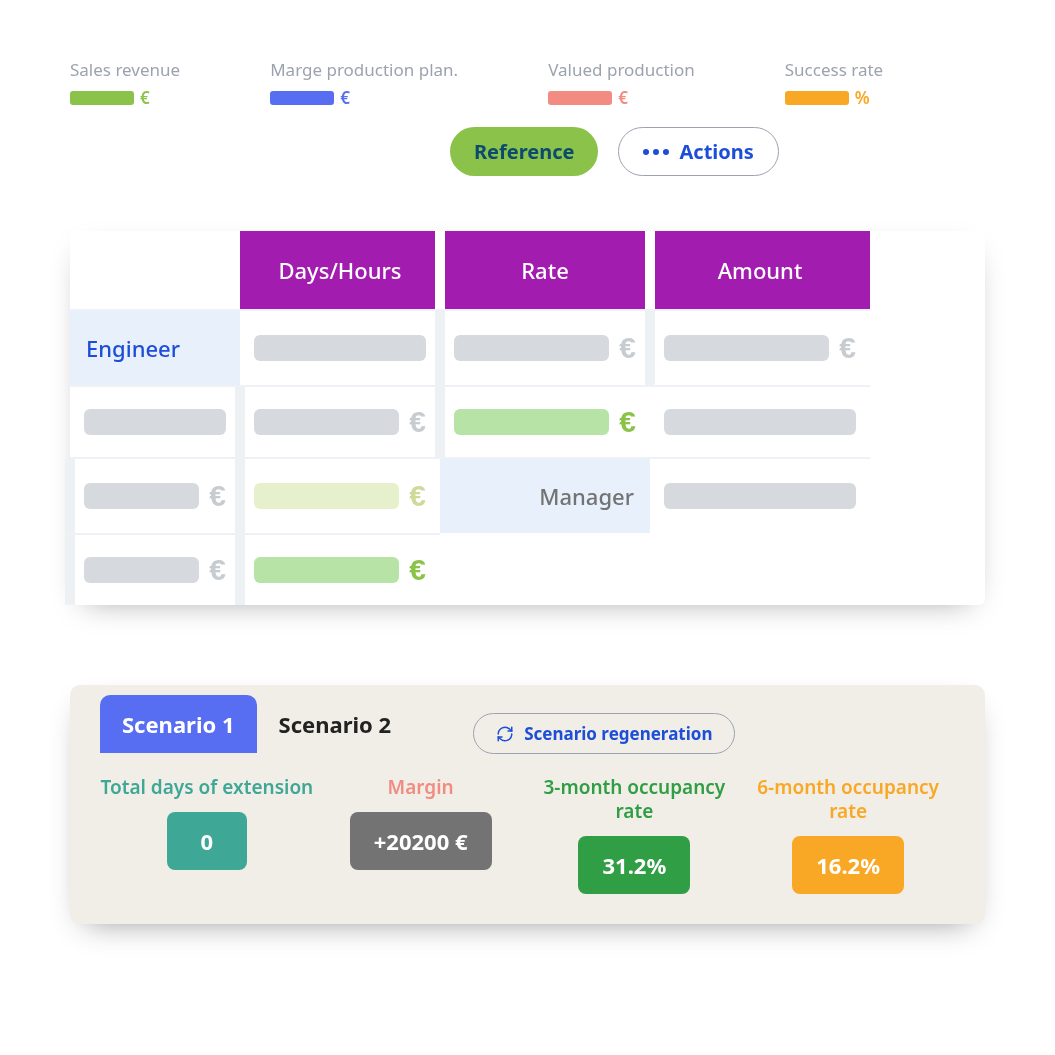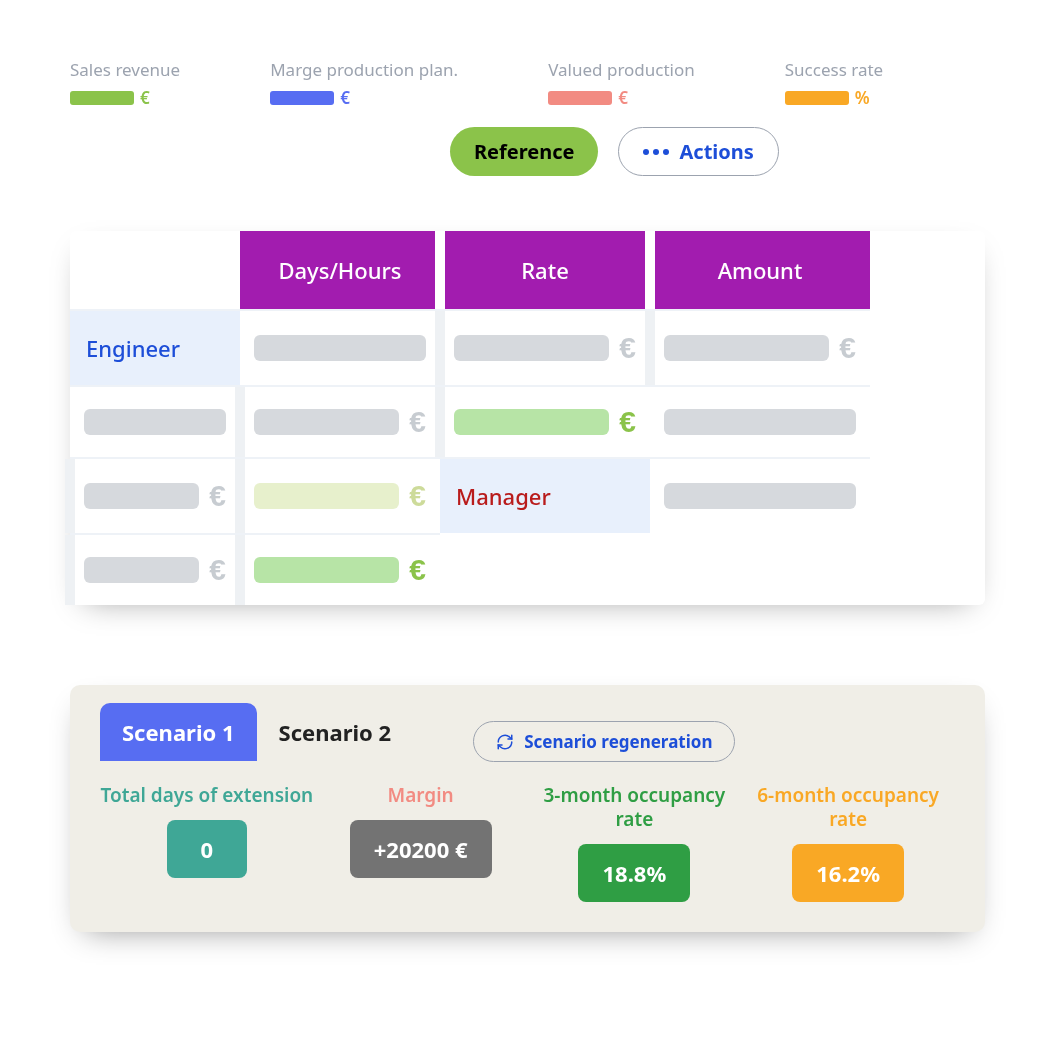--- a/index.html
+++ b/index.html
@@ -34,21 +34,21 @@
   .unit-red    { color:#f28b82; }
   .unit-orange { color:#f9a825; }
 
   
   .btn-row { display:flex; gap:20px; margin-left:380px; margin-bottom:55px; }
   .btn {
     display:inline-flex; align-items:center; gap:10px;
     padding:10px 24px; border-radius:999px; font-size:20px; font-weight:700;
     cursor:pointer; user-select:none;
   }
-  .btn-ref { background:#8bc34a; color:#000000; }
+  .btn-ref { background:#8bc34a; color:#0c4a6e; }
   .btn-actions { background:#fff; color:#1d4ed8; border:1.5px solid #9ca3af; }
   .dots { display:inline-flex; gap:4px; }
   .dots span { width:6px; height:6px; border-radius:50%; background:#1d4ed8; display:inline-block; }
 
   
   .table-wrap { position:relative; margin-bottom:80px; }
   .table {
     display:grid;
     grid-template-columns: 170px 200px 210px 220px;
     box-shadow: 0 10px 30px -15px rgba(0,0,0,0.4);
@@ -64,21 +64,21 @@
   .th-gap-left::before {
     content:""; position:absolute; left:-5px; top:0; bottom:0; width:10px; background:#fff;
   }
   .row-label {
     background:#e8f0fc; padding:22px 16px; font-size:22px; font-weight:500;
     border-top:2px solid #eef2f7;
   }
   .role-engineer   { color:#1d4ed8; }
   .role-developer  { color:#576df2; }
   .role-consultant { color:#f9a825; }
-  .role-manager    { color:#b91c1c; }
+  .role-manager    { color:#737373;text-align:right; }
 
   .cell {
     background:#fff; padding:18px 14px; display:flex; align-items:center; gap:10px;
     border-top:2px solid #eef2f7;
   }
   .pill {
     flex:1 1 auto; height:26px; border-radius:6px; background:#d6d9dd;
   }
   .pill-green  { background:#b7e4a6; }
   .pill-lgreen { background:#e7f0cc; }
@@ -86,21 +86,21 @@
   .euro-green { color:#8bc34a; }
   .euro-lgreen{ color:#cddb9a; }
 
   
   .vsep { position:relative; }
   .vsep::before{ content:""; position:absolute; left:-5px; top:0; bottom:0; width:10px; background:#eef1f4; }
 
   
   .scenario {
     background:#f0eee7; border-radius:10px;
-    padding:16px 30px 30px 30px;
+    padding:8px 30px 30px 30px;
     box-shadow: 0 12px 30px -15px rgba(0,0,0,0.45);
     position:relative;
   }
   .tabs { display:flex; align-items:center; }
   .tab {
     padding:14px 22px; font-size:22px; font-weight:700;
     border-radius:10px 10px 0 0;
   }
   .tab-active { background:#576df2; color:#fff; }
   .tab-inactive { background:#f0eee7; color:#222; }
@@ -256,20 +256,20 @@
     <div class="metric">
       <div class="metric-label lbl-teal">Total days of extension</div>
       <div class="badge bg-teal">0</div>
     </div>
     <div class="metric">
       <div class="metric-label lbl-red">Margin</div>
       <div class="badge bg-red">+20200  €</div>
     </div>
     <div class="metric">
       <div class="metric-label lbl-green">3-month occupancy rate</div>
-      <div class="badge bg-green">18.8%</div>
+      <div class="badge bg-green">31.2%</div>
     </div>
     <div class="metric">
       <div class="metric-label lbl-orange">6-month occupancy rate</div>
       <div class="badge bg-orange">16.2%</div>
     </div>
   </div>
 </div>
 
 </body></html>

